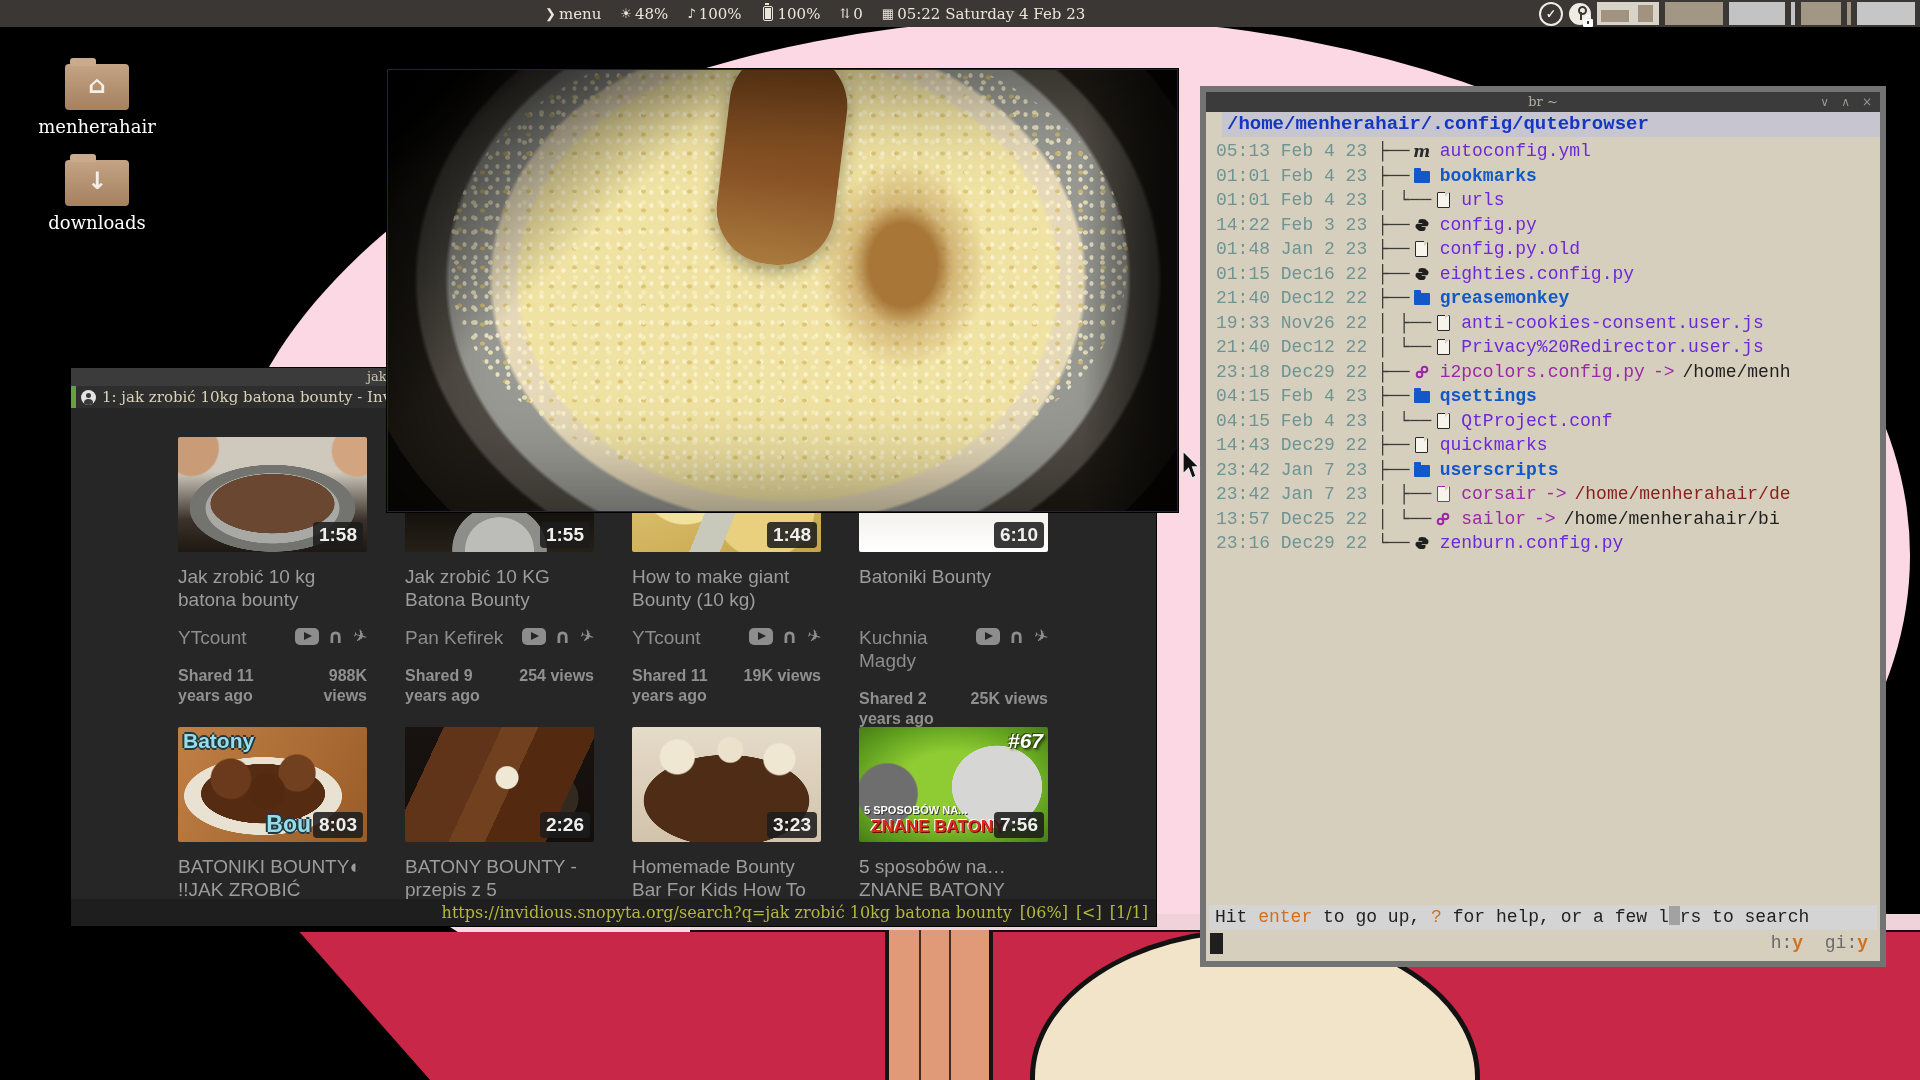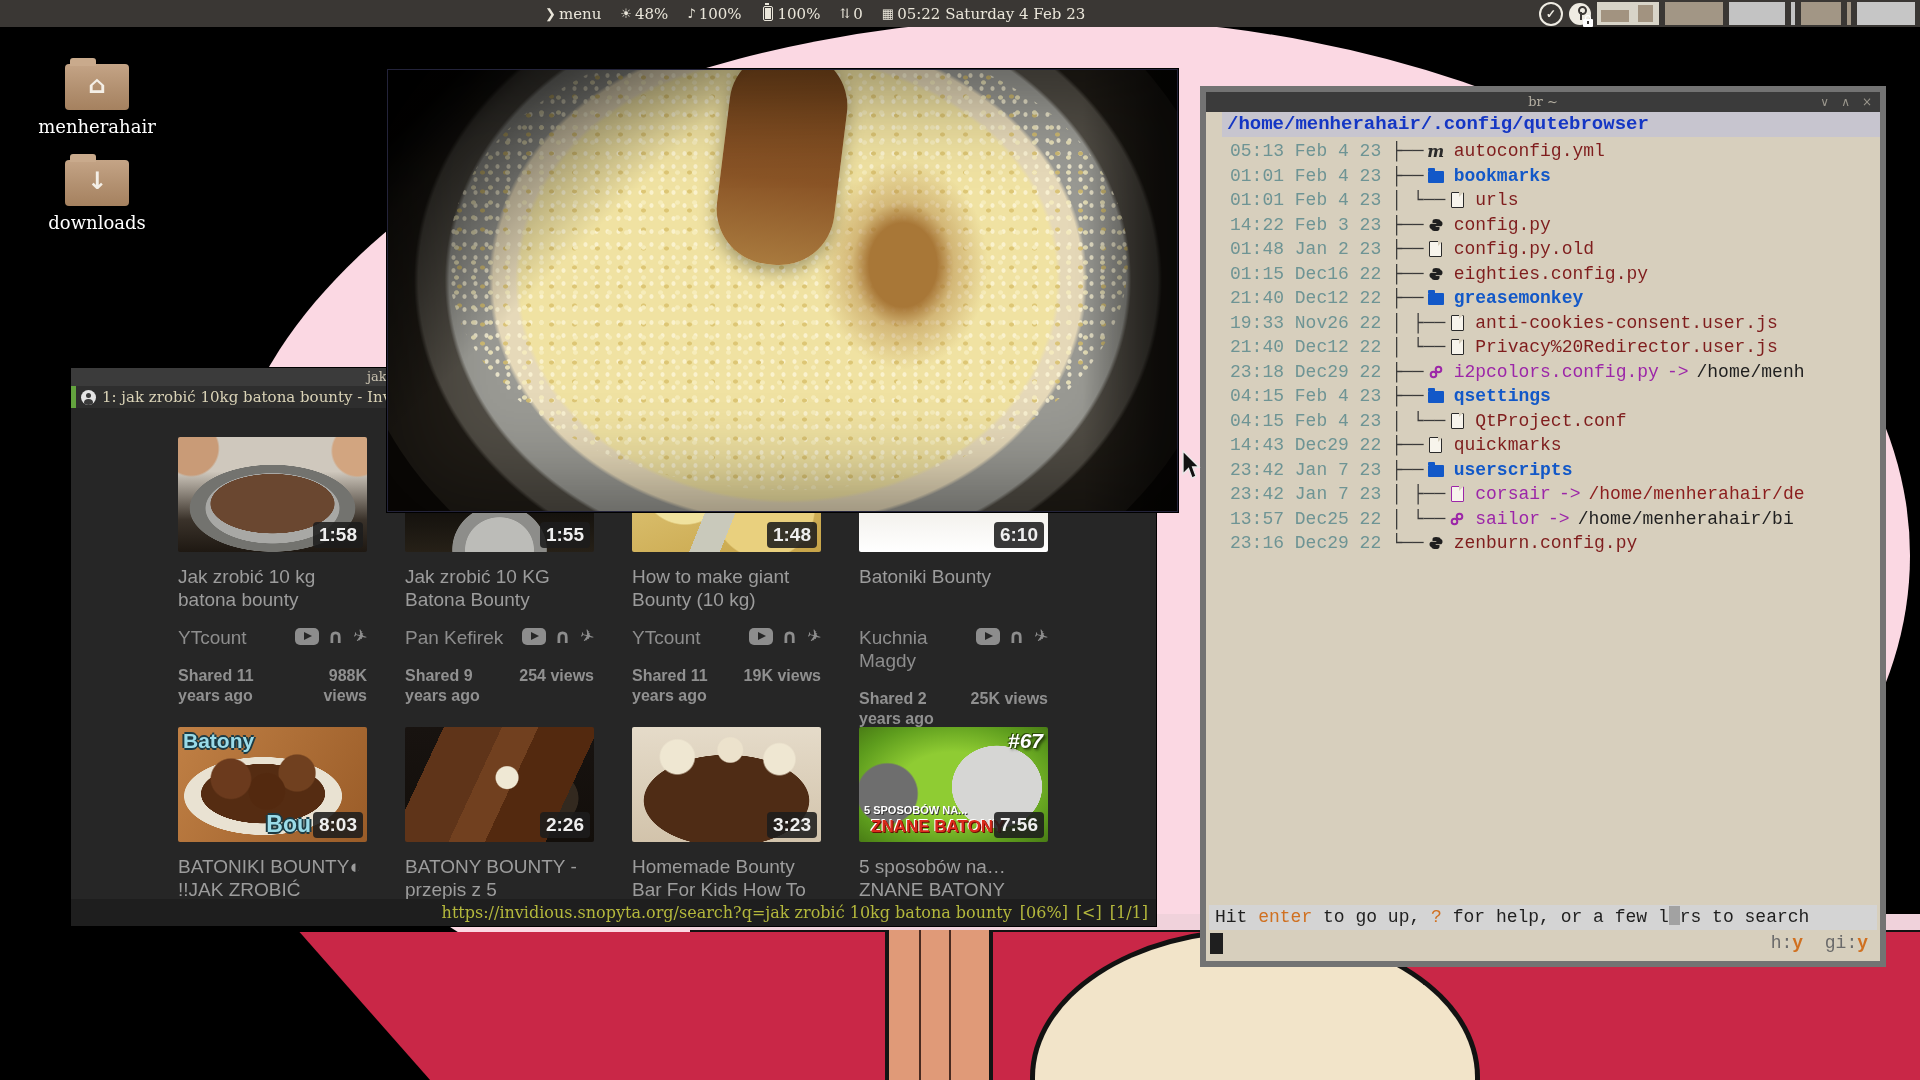--- a/index.html
+++ b/index.html
@@ -172,26 +172,26 @@
   
   .terminal{position:absolute;left:1200px;top:86px;width:674px;height:869px;z-index:30;
             border:6px solid #737373;background:#d7cfbd;display:flex;flex-direction:column;}
   .term-titlebar{flex:none;text-align:center;}
   .tt-controls{position:absolute;right:8px;top:0;display:flex;gap:12px;color:#9a968c;font-size:12px;line-height:20px;}
   .term-body{position:relative;flex:1;font-family:"Liberation Mono","DejaVu Sans Mono",monospace;overflow:hidden;}
   .term-path{background:#c7c5cf;color:#1436c4;font-weight:bold;font-size:19px;line-height:25px;
              padding-left:5px;white-space:nowrap;margin-left:16px;}
   .term-rows{padding-top:2px;}
   .trow{display:flex;align-items:center;height:24.5px;font-size:18px;white-space:pre;}
-  .t-time{color:#6e9494;padding-left:10px;white-space:pre;margin-left:14px;}
+  .t-time{color:#6e9494;padding-left:10px;white-space:pre;}
   .t-tree{color:#3a3a3a;white-space:pre;margin-left:10px;}
   .t-icon{display:inline-flex;width:24px;justify-content:center;align-items:center;flex:none;}
   .t-name{margin-left:6px;}
   .n-dir{color:#1258c8;font-weight:bold;}
-  .n-file{color:#7f1d1d;}
+  .n-file{color:#6d28d9;}
   .n-link{color:#9c26a8;}
   .t-arrow{color:#9c26a8;margin:0 8px;}
   .tg-dark{color:#1f1f1f;}
   .tg-red{color:#8b1d1d;}
   .ic-folder{position:relative;width:16px;height:12px;background:#1258c8;border-radius:1px;margin-top:2px;}
   .ic-folder::before{content:'';position:absolute;left:0;top:-3px;width:7px;height:3px;background:#1258c8;border-radius:1px 1px 0 0;}
   .ic-file{position:relative;width:11px;height:14px;background:#f7f4ec;border:1.5px solid #2a2a2a;border-radius:1px;}
   .ic-file::before{content:'';position:absolute;right:-1.5px;top:-1.5px;border-left:5px solid #d7cfbd;border-bottom:5px solid transparent;}
   .ic-file.m{border-color:#9c26a8;}
   .ic-yaml{font-family:"DejaVu Serif",serif;font-style:italic;font-weight:bold;color:#2a2a2a;font-size:16px;}

